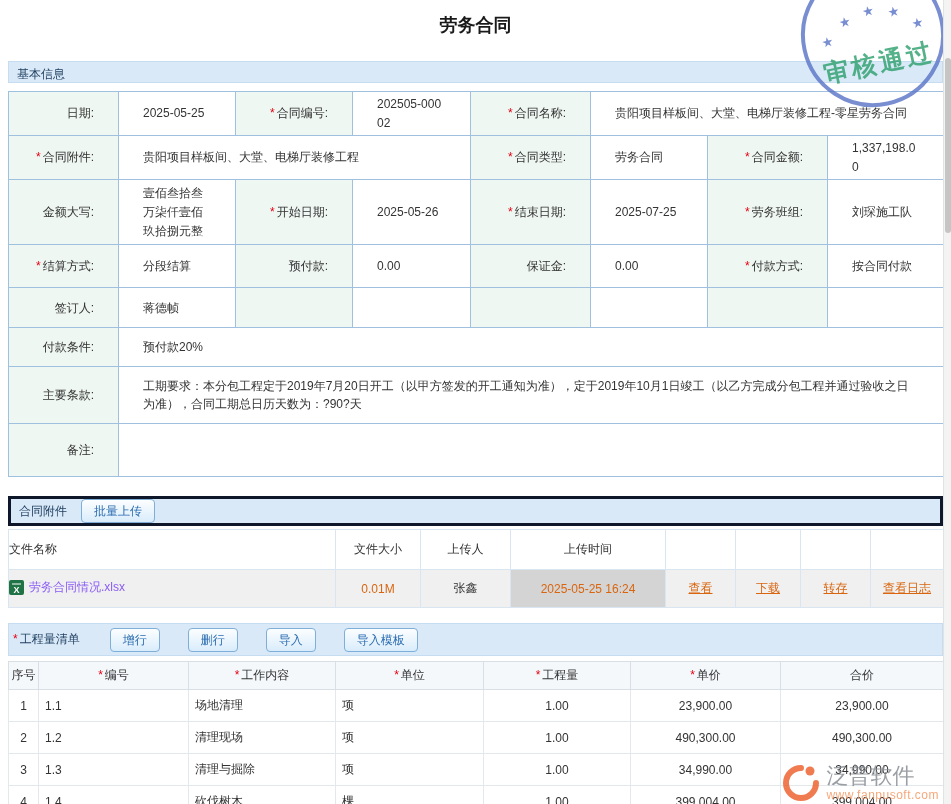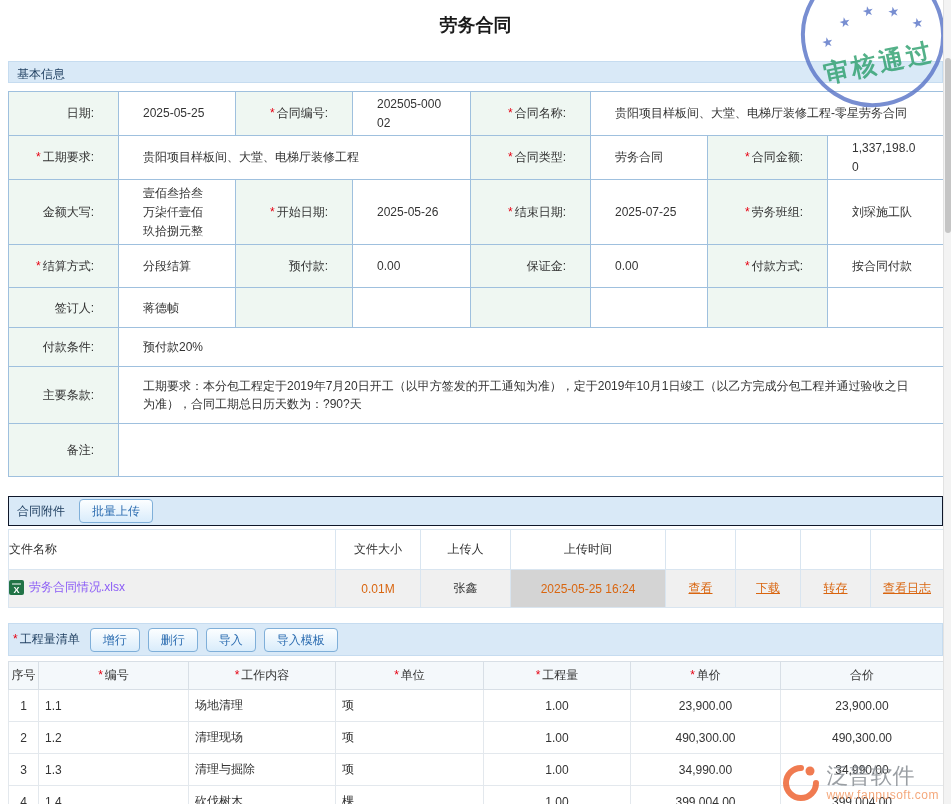--- a/index.html
+++ b/index.html
@@ -15,35 +15,35 @@
   .info-table{width:935px;border-collapse:collapse;table-layout:fixed;margin-top:8px;}
   .info-table td{border:1px solid #9FC0DE;padding:3px 24px;vertical-align:middle;word-break:break-all;line-height:1.55;}
   td.lbl{background:#EFF7F2;text-align:right;}
   td.val{background:#fff;text-align:left;}
   .req{color:#E60012;margin-right:2px;}
 
   .btn{display:inline-block;height:24px;line-height:22px;padding:0 12px;border:1px solid #7FAFD9;
        border-radius:4px;background:linear-gradient(#FCFEFF,#D9ECFB);color:#2B6CB0;font-size:12px;
        font-family:inherit;cursor:pointer;}
 
-  .attach-bar{margin-top:19px;height:30px;background:#D9E9F7;border:1px solid #0f172a;
+  .attach-bar{margin-top:19px;height:30px;background:#D9E9F7;border:3px solid #0f172a;
               display:flex;align-items:center;padding-left:8px;gap:14px;color:#1D3D5F;}
   .attach-table{width:935px;border-collapse:collapse;table-layout:fixed;margin-top:3px;}
   .attach-table th,.attach-table td{border:1px solid #D9E5F0;text-align:center;font-weight:normal;padding:0 4px;}
   .attach-table th{height:40px;background:#fff;color:#333;}
   .attach-table .t-left{text-align:left;padding-left:0;}
   .file-row td{height:38px;background:#F0F0F0;}
   .file-row .time-cell{background:#D4D4D4;}
   .orange{color:#D9650F;}
   .file-cell{display:inline-flex;align-items:center;gap:5px;}
   .file-link{color:#8b5cf6;text-decoration:none;cursor:pointer;}
   a.act{color:#D9650F;text-decoration:underline;cursor:pointer;}
 
   .boq-bar{margin-top:15px;height:33px;background:#D9E9F7;border:1px solid #C6DCF0;
-           display:flex;align-items:center;padding-left:4px;gap:8px;}
+           display:flex;align-items:center;padding-left:4px;gap:28px;}
   .boq-title{color:#1D3D5F;margin-right:2px;}
   .boq-table{width:935px;border-collapse:collapse;table-layout:fixed;margin-top:5px;}
   .boq-table th{border:1px solid #D8DFE6;background:#F4F8FB;height:28px;font-weight:normal;color:#333;text-align:center;}
   .boq-table td{border:1px solid #E3E8ED;height:32px;padding:0 6px;background:#fff;}
   .c-left{text-align:left;}
   .c-center{text-align:center;}
 
   .stamp{position:absolute;left:793px;top:-45px;z-index:6;opacity:0.82;pointer-events:none;}
 
   .watermark{position:absolute;right:12px;bottom:2px;z-index:6;display:flex;align-items:center;gap:6px;opacity:0.82;}
@@ -78,21 +78,21 @@
     <tbody>
         <tr style="height:39px">
       <td class="lbl"><span>日期:</span></td>
       <td class="val">2025-05-25</td>
       <td class="lbl"><span class="req">*</span><span>合同编号:</span></td>
       <td class="val">202505-00002</td>
       <td class="lbl"><span class="req">*</span><span>合同名称:</span></td>
       <td class="val" colspan="3">贵阳项目样板间、大堂、电梯厅装修工程-零星劳务合同</td>
     </tr>
     <tr style="height:44px">
-      <td class="lbl"><span class="req">*</span><span>工期要求:</span></td>
+      <td class="lbl"><span class="req">*</span><span>合同附件:</span></td>
       <td class="val" colspan="3">贵阳项目样板间、大堂、电梯厅装修工程</td>
       <td class="lbl"><span class="req">*</span><span>合同类型:</span></td>
       <td class="val">劳务合同</td>
       <td class="lbl"><span class="req">*</span><span>合同金额:</span></td>
       <td class="val">1,337,198.00</td>
     </tr>
     <tr style="height:65px">
       <td class="lbl"><span>金额大写:</span></td>
       <td class="val">壹佰叁拾叁万柒仟壹佰玖拾捌元整</td>
       <td class="lbl"><span class="req">*</span><span>开始日期:</span></td>

